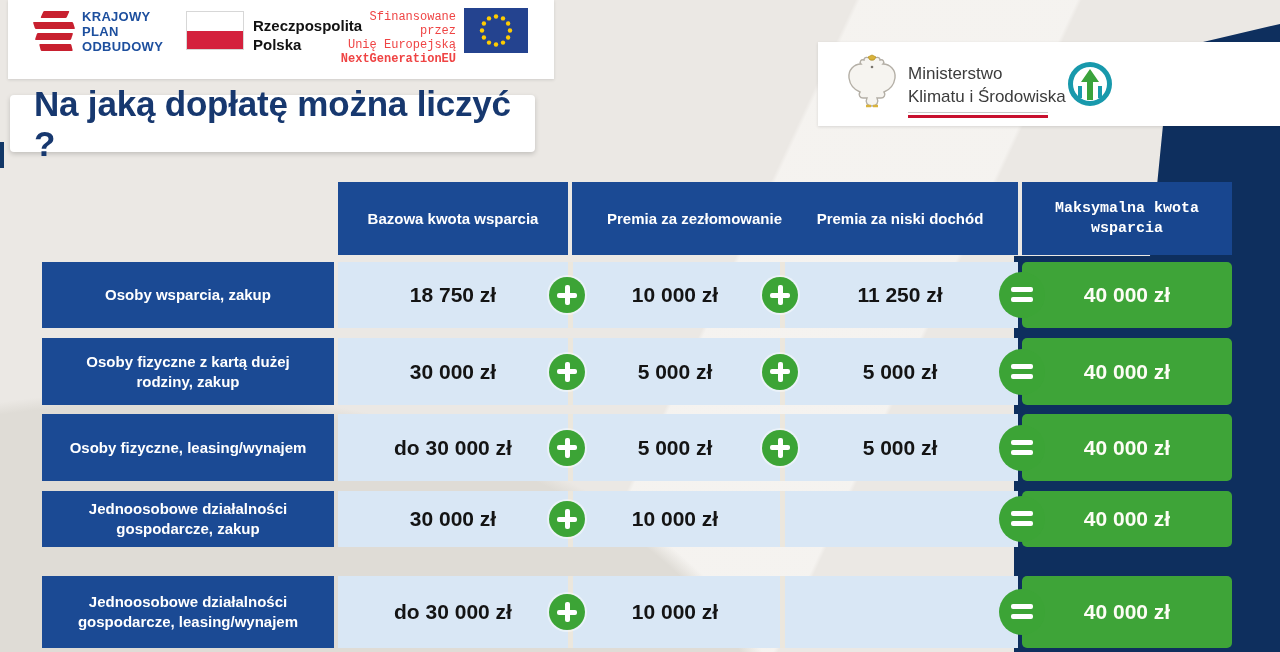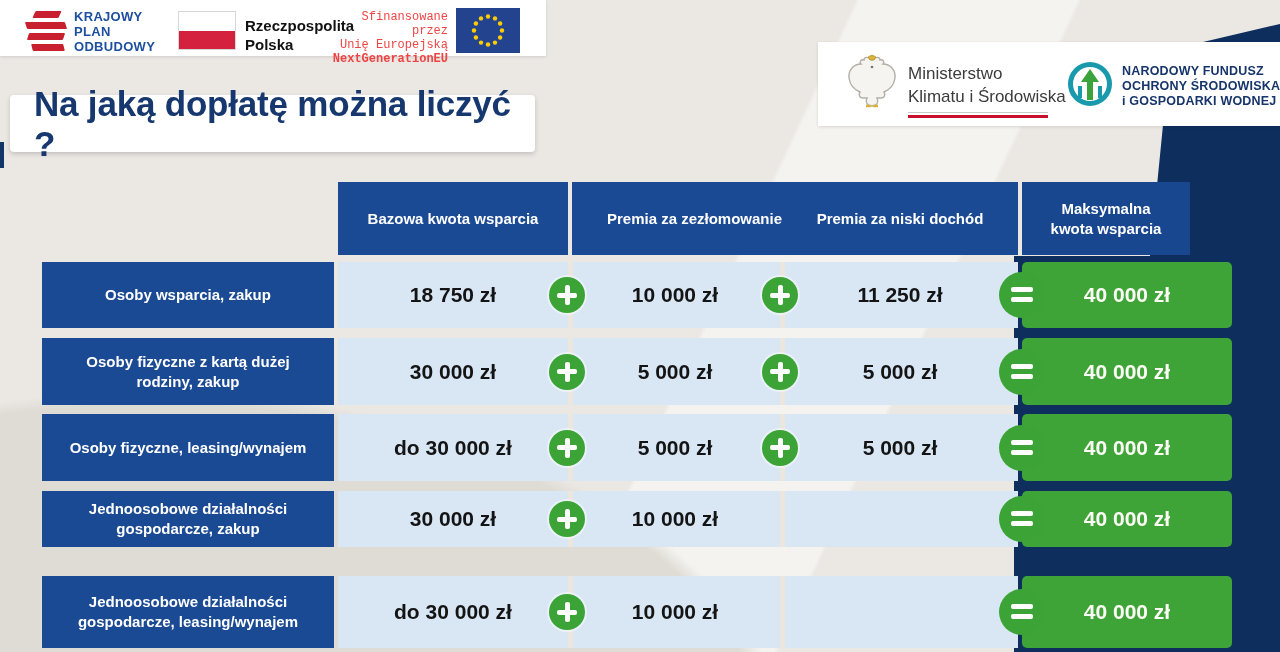--- a/index.html
+++ b/index.html
@@ -18,21 +18,21 @@
     left:0;top:0;width:1280px;height:652px;background:#0e2f5e;
     clip-path:polygon(1163px 125px,1280px 125px,1280px 652px,1014px 652px,1014px 256px,1150px 256px);
   }
   .navy-sliver-top{
     left:1185px;top:24px;width:95px;height:18px;background:#0e2f5e;
     clip-path:polygon(18px 18px,95px 0,95px 18px);
   }
   .navy-notch-left{left:0;top:142px;width:4px;height:26px;background:#123767;}
 
   
-  .logo-band{left:0;top:0;width:546px;height:56px;background:#ffffff;box-shadow:0 1px 3px rgba(0,0,0,.12);}
+  .logo-band{left:8px;top:0;width:546px;height:79px;background:#ffffff;box-shadow:0 1px 3px rgba(0,0,0,.12);}
   .kpo-icon{left:24px;top:10px;width:44px;height:42px;}
   .kpo-icon i{position:absolute;display:block;background:#c8202f;height:7px;border-radius:1px;}
   .kpo-icon i:nth-child(1){left:10px;top:1px;width:26px;transform:skewX(-24deg);}
   .kpo-icon i:nth-child(2){left:2px;top:12px;width:40px;transform:skewX(18deg);}
   .kpo-icon i:nth-child(3){left:4px;top:23px;width:36px;transform:skewX(-18deg);}
   .kpo-icon i:nth-child(4){left:8px;top:34px;width:32px;transform:skewX(14deg);}
   .kpo-text{left:74px;top:9px;color:#1d4f9e;font-weight:bold;font-size:13px;line-height:15px;letter-spacing:.3px;}
   .pl-flag{left:178px;top:11px;width:58px;height:39px;border:1px solid #d7d7d7;box-sizing:border-box;}
   .pl-flag .w{position:absolute;left:0;top:0;width:100%;height:50%;background:#fff;}
   .pl-flag .r{position:absolute;left:0;bottom:0;width:100%;height:50%;background:#d4213d;}
@@ -54,21 +54,21 @@
   .title-box{left:10px;top:95px;width:525px;height:57px;background:#fff;border-radius:4px;
     box-shadow:0 2px 5px rgba(0,0,0,.18);display:flex;align-items:center;}
   .title-box span{padding-left:24px;color:#17386f;font-weight:bold;font-size:35px;letter-spacing:-.2px;}
 
   
   .hcell{top:182px;height:73px;background:#1b4a94;color:#fff;font-weight:bold;font-size:15px;line-height:20px;
     display:flex;align-items:center;justify-content:center;text-align:center;box-sizing:border-box;padding:0 22px;}
   .h1{left:338px;width:230px;}
   .h2{left:572px;width:245px;}
   .h3{left:782px;width:236px;}
-  .h4{left:1022px;width:168px;background:#18468f;}
+  .h4{left:1022px;width:210px;background:#18468f;font-family:Liberation Mono, monospace;}
 
   
   .row{left:0;width:1280px;}
   .rlabel{position:absolute;left:42px;width:292px;top:0;height:100%;background:#1b4a94;color:#fff;
     font-weight:bold;font-size:15px;line-height:20px;display:flex;align-items:center;justify-content:center;
     text-align:center;box-sizing:border-box;padding:0 18px;}
   .rband{position:absolute;left:338px;width:680px;top:0;height:100%;background:#d9e7f5;}
   .rband i{position:absolute;top:0;height:100%;width:5px;background:#ece7dd;display:block;}
   .rband i.s1{left:230px;}
   .rband i.s2{left:442px;}
@@ -152,25 +152,20 @@
       <div>Klimatu i Środowiska</div>
     </div>
     <div class="abs min-underline">
         <i></i>
       </div>
     <svg class="abs nfos-logo" viewBox="0 0 48 48">
       <path d="M24 46 A22 22 0 1 1 24 2 A22 22 0 0 1 24 46 Z M24 41 A17 17 0 1 0 24 7 A17 17 0 0 0 24 41 Z" fill="#1899ac"></path>
       <path d="M24 9 L33 22 L27 22 L27 40 L21 40 L21 22 L15 22 Z" fill="#3aa33c"></path>
       <path d="M12 26 h4 v12 h-4 Z M32 26 h4 v12 h-4 Z" fill="#1899ac"></path>
     </svg>
-    <div class="abs nfos-text">
-      <div>NARODOWY FUNDUSZ</div>
-      <div>OCHRONY ŚRODOWISKA</div>
-      <div>i GOSPODARKI WODNEJ</div>
-    </div>
   </div>
 
   <div class="abs title-box">
     <span>Na jaką dopłatę można liczyć ?</span>
   </div>
 
   <div class="abs hcell h1">Bazowa kwota wsparcia</div>
   <div class="abs hcell h2">Premia za zezłomowanie</div>
   <div class="abs hcell h3">Premia za niski dochód</div>
   <div class="abs hcell h4">Maksymalna kwota wsparcia</div>

